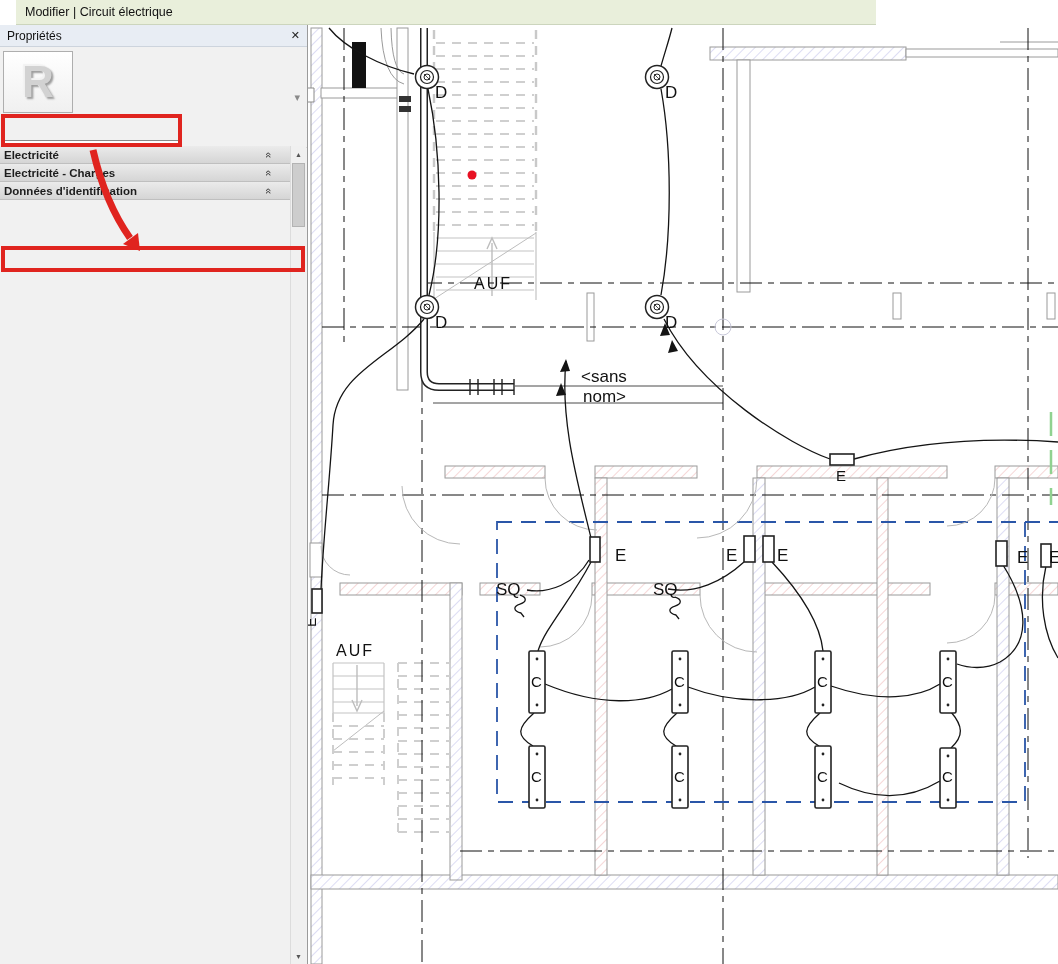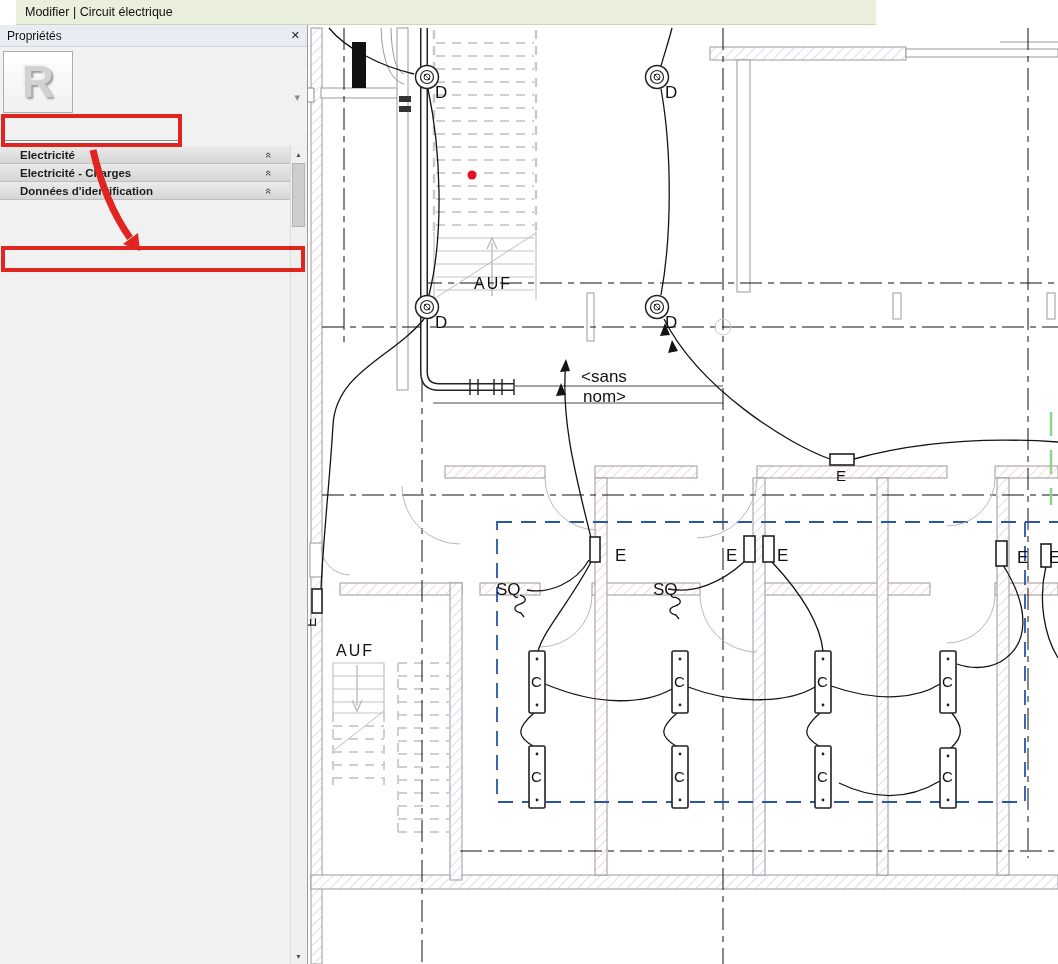--- a/index.html
+++ b/index.html
@@ -32,21 +32,21 @@
   .modify-btn{position:absolute;left:195px;top:94px;width:110px;height:24px;display:flex;
               align-items:center;gap:5px;font-size:12px;color:#a8a8a8;}
   .mt-icon{width:14px;height:13px;position:relative;flex:none;}
   .mt-icon::before,.mt-icon::after{content:"";position:absolute;border:1px solid #bcbcbc;background:#ededed;}
   .mt-icon::before{left:0;top:0;width:7px;height:6px;}
   .mt-icon::after{left:4px;top:4px;width:8px;height:7px;}
   
   .grid{position:absolute;left:0;top:121px;right:17px;bottom:0;background:#f1f1f1;overflow:hidden;}
   .phead{display:flex;height:18px;box-sizing:border-box;align-items:center;font-size:11.5px;
          font-weight:bold;color:#1d1d1d;background:linear-gradient(#ebebeb,#d5d5d5);
-         border-bottom:1px solid #bfbfbf;padding-left:20px;}
+         border-bottom:1px solid #bfbfbf;padding-left:4px;}
   .phead .chev{margin-left:auto;margin-right:18px;display:inline-block;transform:rotate(90deg);
                font-size:11px;font-weight:normal;color:#333;}
   
   .vscroll{position:absolute;right:1px;top:121px;width:16px;bottom:0;background:#f0f0f0;
            border-left:1px solid #dcdcdc;box-sizing:border-box;}
   .sbtn{position:absolute;left:0;width:15px;height:16px;display:flex;align-items:center;
         justify-content:center;font-size:7px;color:#555;}
   .sbtn.up{top:0;} .sbtn.down{bottom:0;}
   .sthumb{position:absolute;left:1px;top:17px;width:13px;height:64px;background:#cdcdcd;
           border:1px solid #b3b3b3;box-sizing:border-box;}

